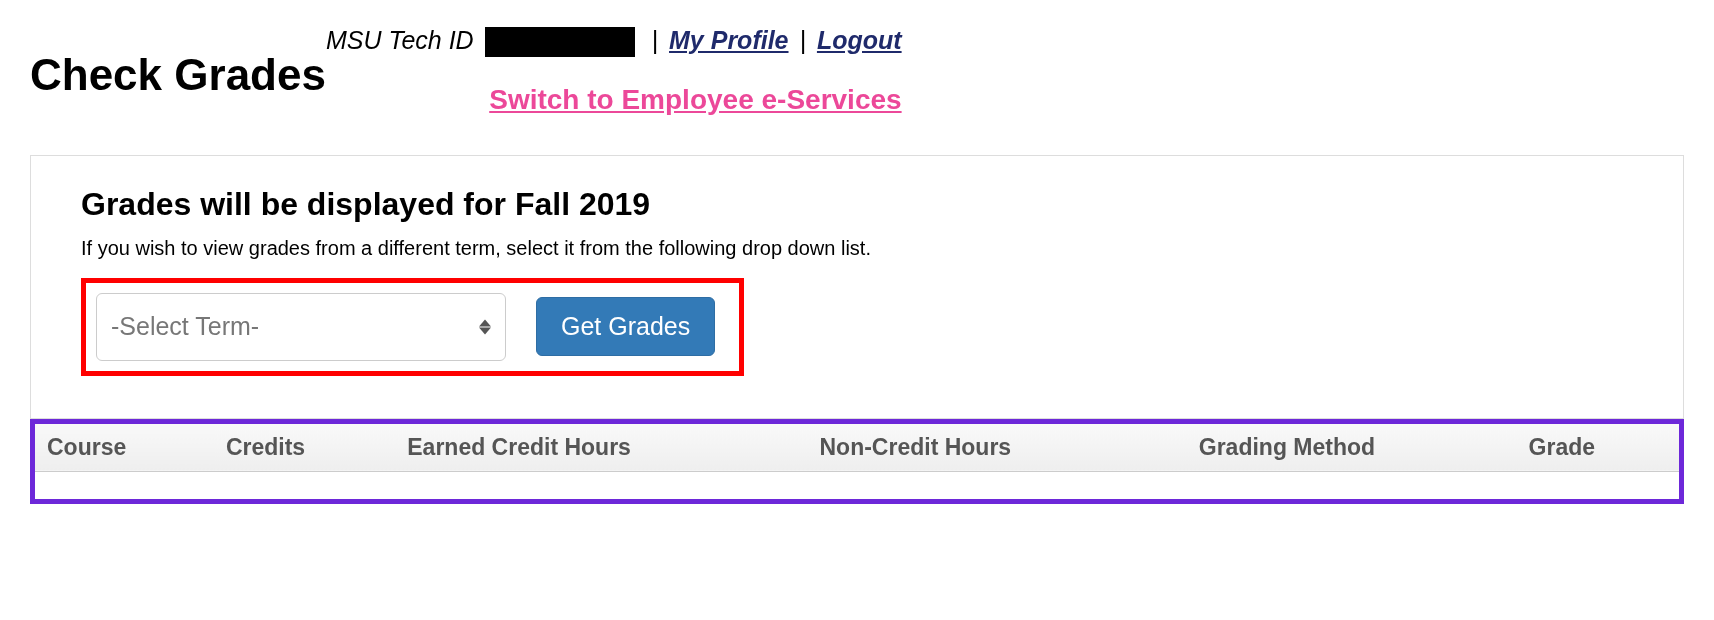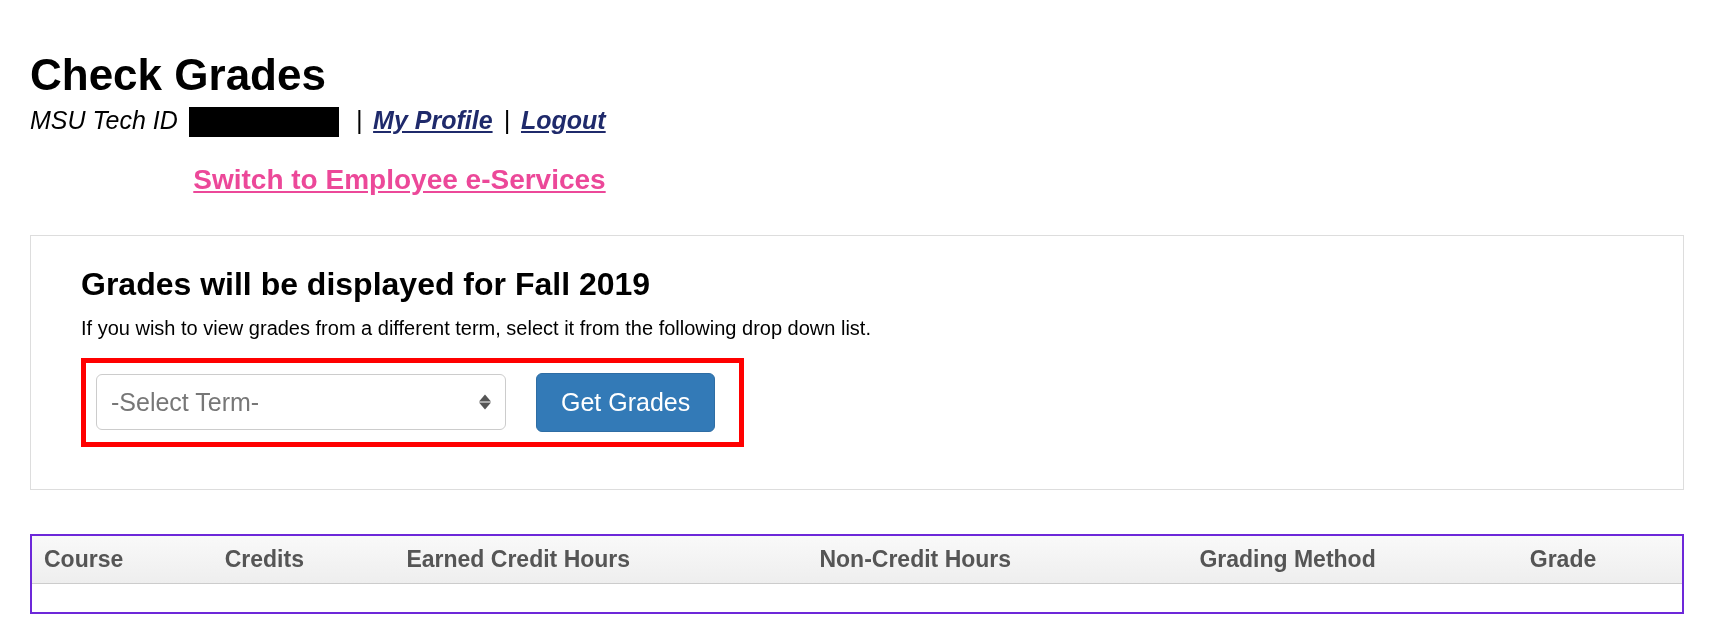--- a/index.html
+++ b/index.html
@@ -10,21 +10,20 @@
     color: #333;
     background: #fff;
   }
   .page {
     width: 1714px;
     padding: 20px 30px 40px 30px;
   }
   .topbar {
     display: flex;
     align-items: flex-start;
-    flex-direction: column;
   }
   .page-title {
     font-size: 44px;
     font-weight: 700;
     color: #000;
     margin: 30px 0 0 0;
   }
   .user-area {
     text-align: right;
     font-size: 25px;
@@ -86,21 +85,21 @@
   .hlbox {
     border: 5px solid #ff0000;
     display: inline-flex;
     align-items: center;
     padding: 10px 24px 10px 10px;
     gap: 30px;
   }
   .select-wrap {
     position: relative;
     width: 410px;
-    height: 56px;
+    height: 68px;
     border: 1px solid #ccc;
     border-radius: 6px;
     background: #fff;
     display: flex;
     align-items: center;
     padding: 0 40px 0 14px;
     cursor: pointer;
   }
   .select-wrap .ph {
     font-size: 25px;
@@ -138,22 +137,21 @@
   }
   .section-title {
     font-size: 34px;
     font-weight: 700;
     color: #000;
     margin: 42px 0 18px 0;
   }
   .grades-table {
     width: 100%;
     border-collapse: collapse;
-    border: 2px solid #6d28d9;
-    margin-top: 44px;
+    border: 5px solid #6d28d9;
   }
   .grades-table thead th {
     background: linear-gradient(#f9f9f9, #eeeeee);
     border-top: 1px solid #ccc;
     border-bottom: 1px solid #ccc;
     text-align: left;
     font-size: 23px;
     font-weight: 700;
     color: #555;
     padding: 10px 12px;

